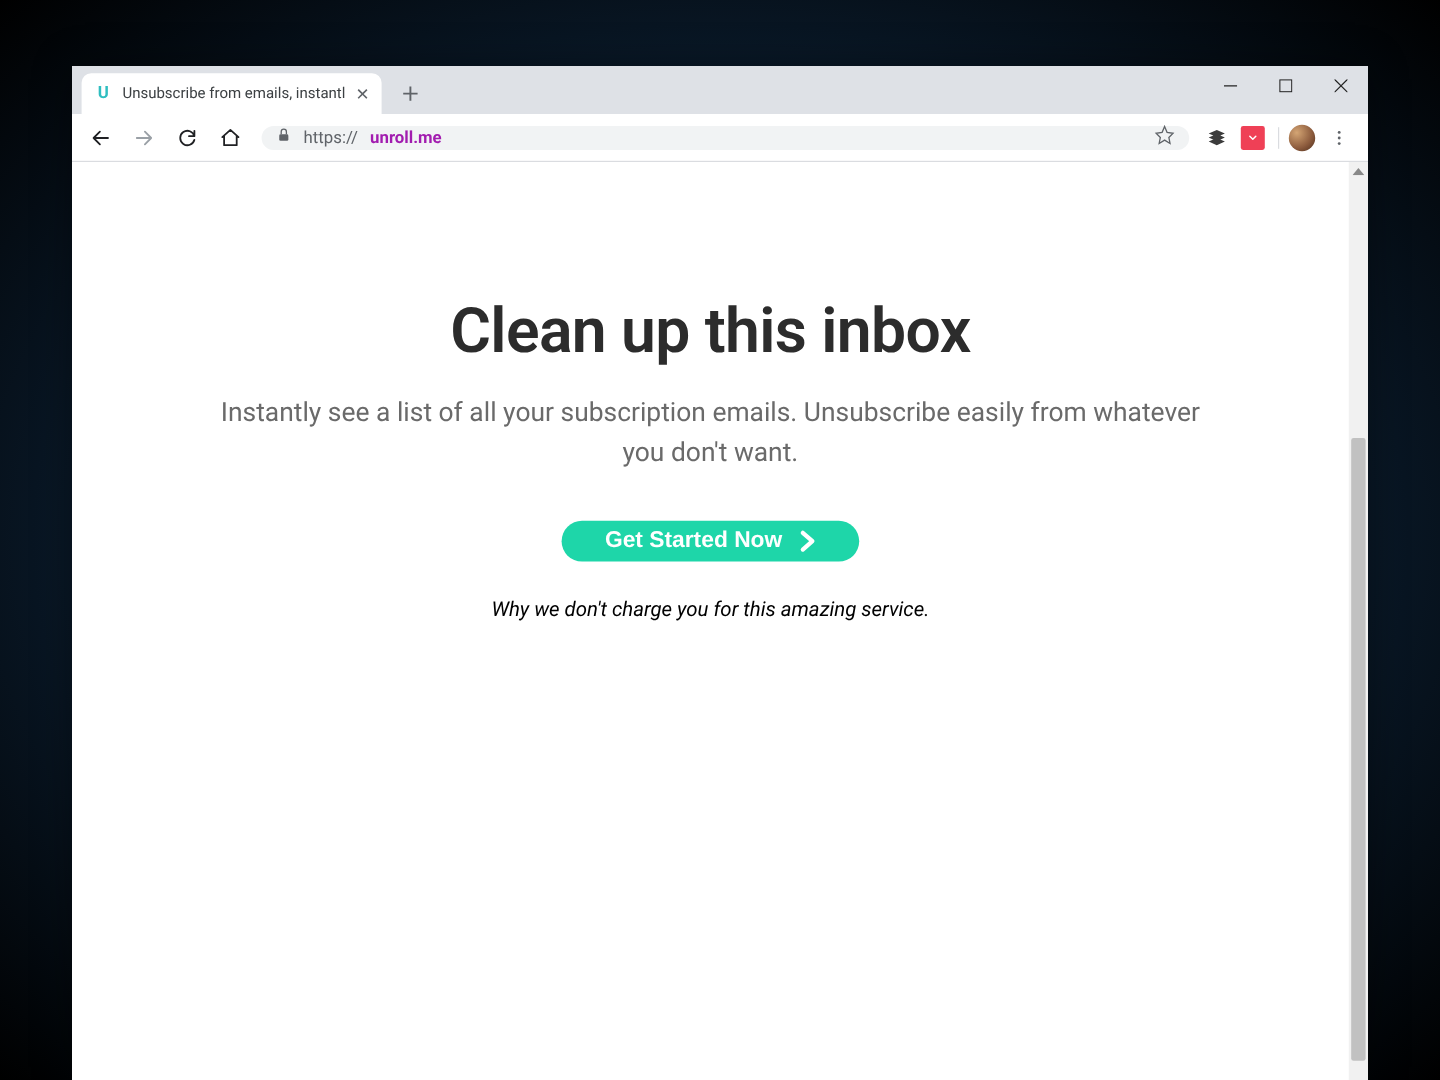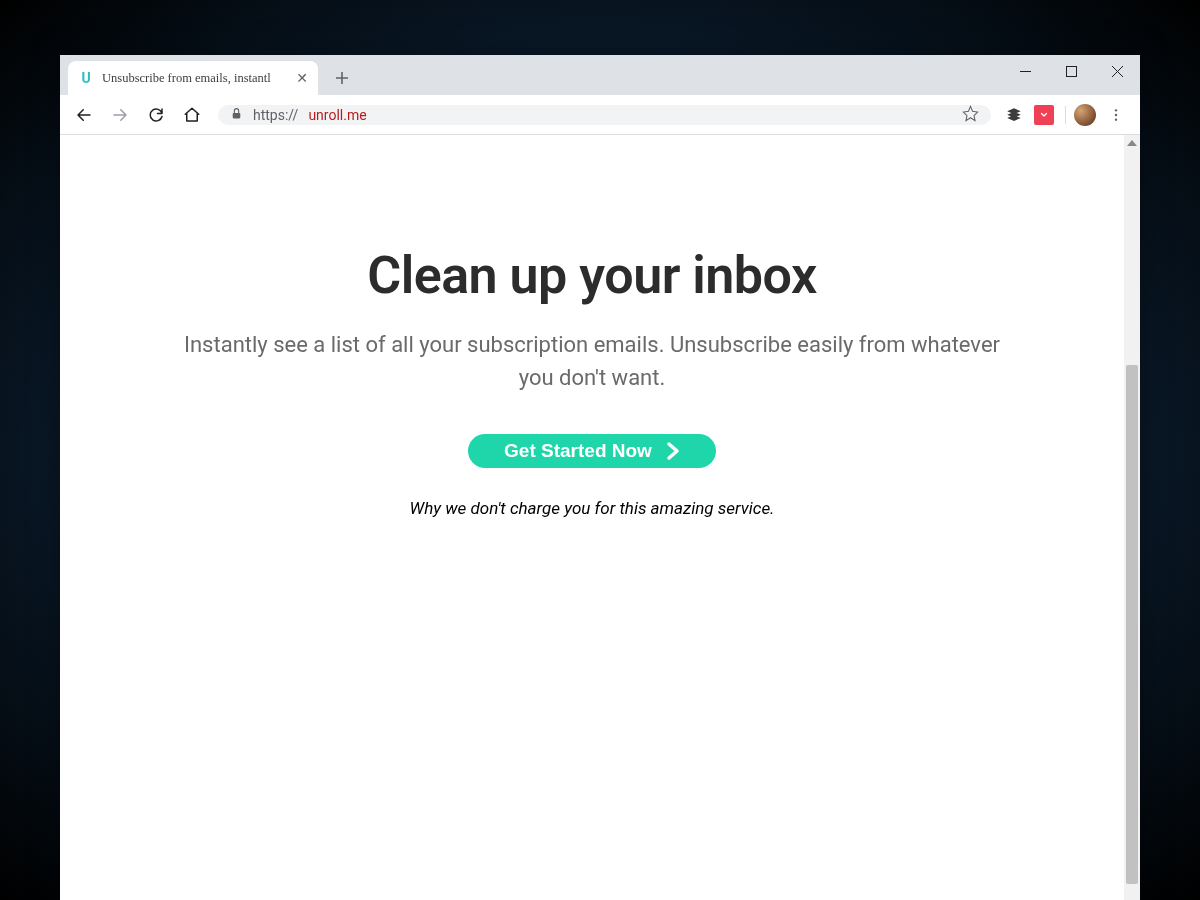--- a/index.html
+++ b/index.html
@@ -48,21 +48,21 @@
       width: 16px;
       height: 16px;
       display: flex;
       align-items: center;
       justify-content: center;
       color: #2fbec0;
       font-weight: bold;
       font-size: 14px;
       flex-shrink: 0;
     }
-    .tab-title { flex: 1; overflow: hidden; text-overflow: ellipsis; font-family: Liberation Serif, serif; }
+    .tab-title { flex: 1; overflow: hidden; text-overflow: ellipsis; }
     .tab-close { color: #5f6368; font-size: 14px; cursor: pointer; flex-shrink: 0; }
     .new-tab {
       width: 28px;
       height: 28px;
       display: flex;
       align-items: center;
       justify-content: center;
       color: #5f6368;
       font-size: 18px;
       margin-left: 10px;
@@ -112,21 +112,21 @@
       border-radius: 15px;
       display: flex;
       align-items: center;
       padding: 0 12px;
       margin: 0 6px;
       gap: 10px;
       color: #5f6368;
       font-size: 14px;
     }
     .omnibox .lock { color: #5f6368; }
-    .omnibox .url { color: #b91c1c; }
+    .omnibox .url { color: #a21caf; font-weight: bold; }
     .omnibox .star { margin-left: auto; color: #5f6368; }
     .ext-icon {
       width: 26px;
       height: 26px;
       display: flex;
       align-items: center;
       justify-content: center;
       cursor: pointer;
     }
     .ext-pocket {
@@ -313,21 +313,21 @@
       <svg width="16" height="16" viewBox="0 0 24 24">
           <circle cx="12" cy="5" r="1.8" fill="#5f6368"></circle>
           <circle cx="12" cy="12" r="1.8" fill="#5f6368"></circle>
           <circle cx="12" cy="19" r="1.8" fill="#5f6368"></circle>
         </svg>
     </div>
   </div>
 
   <div class="content">
     <div class="hero">
-      <h1>Clean up your inbox</h1>
+      <h1>Clean up this inbox</h1>
       <p class="sub">Instantly see a list of all your subscription emails. Unsubscribe easily from whatever you don't want.</p>
       <button class="cta">
         <span>Get Started Now</span>
         <span class="cta-chevron">
           <svg width="14" height="20" viewBox="0 0 14 20">
               <path d="M3 3l8 7-8 7" stroke="#fff" stroke-width="3.5" fill="none" stroke-linecap="round" stroke-linejoin="round"></path>
             </svg>
         </span>
       </button>
       <p class="why-link">Why we don't charge you for this amazing service.</p>

